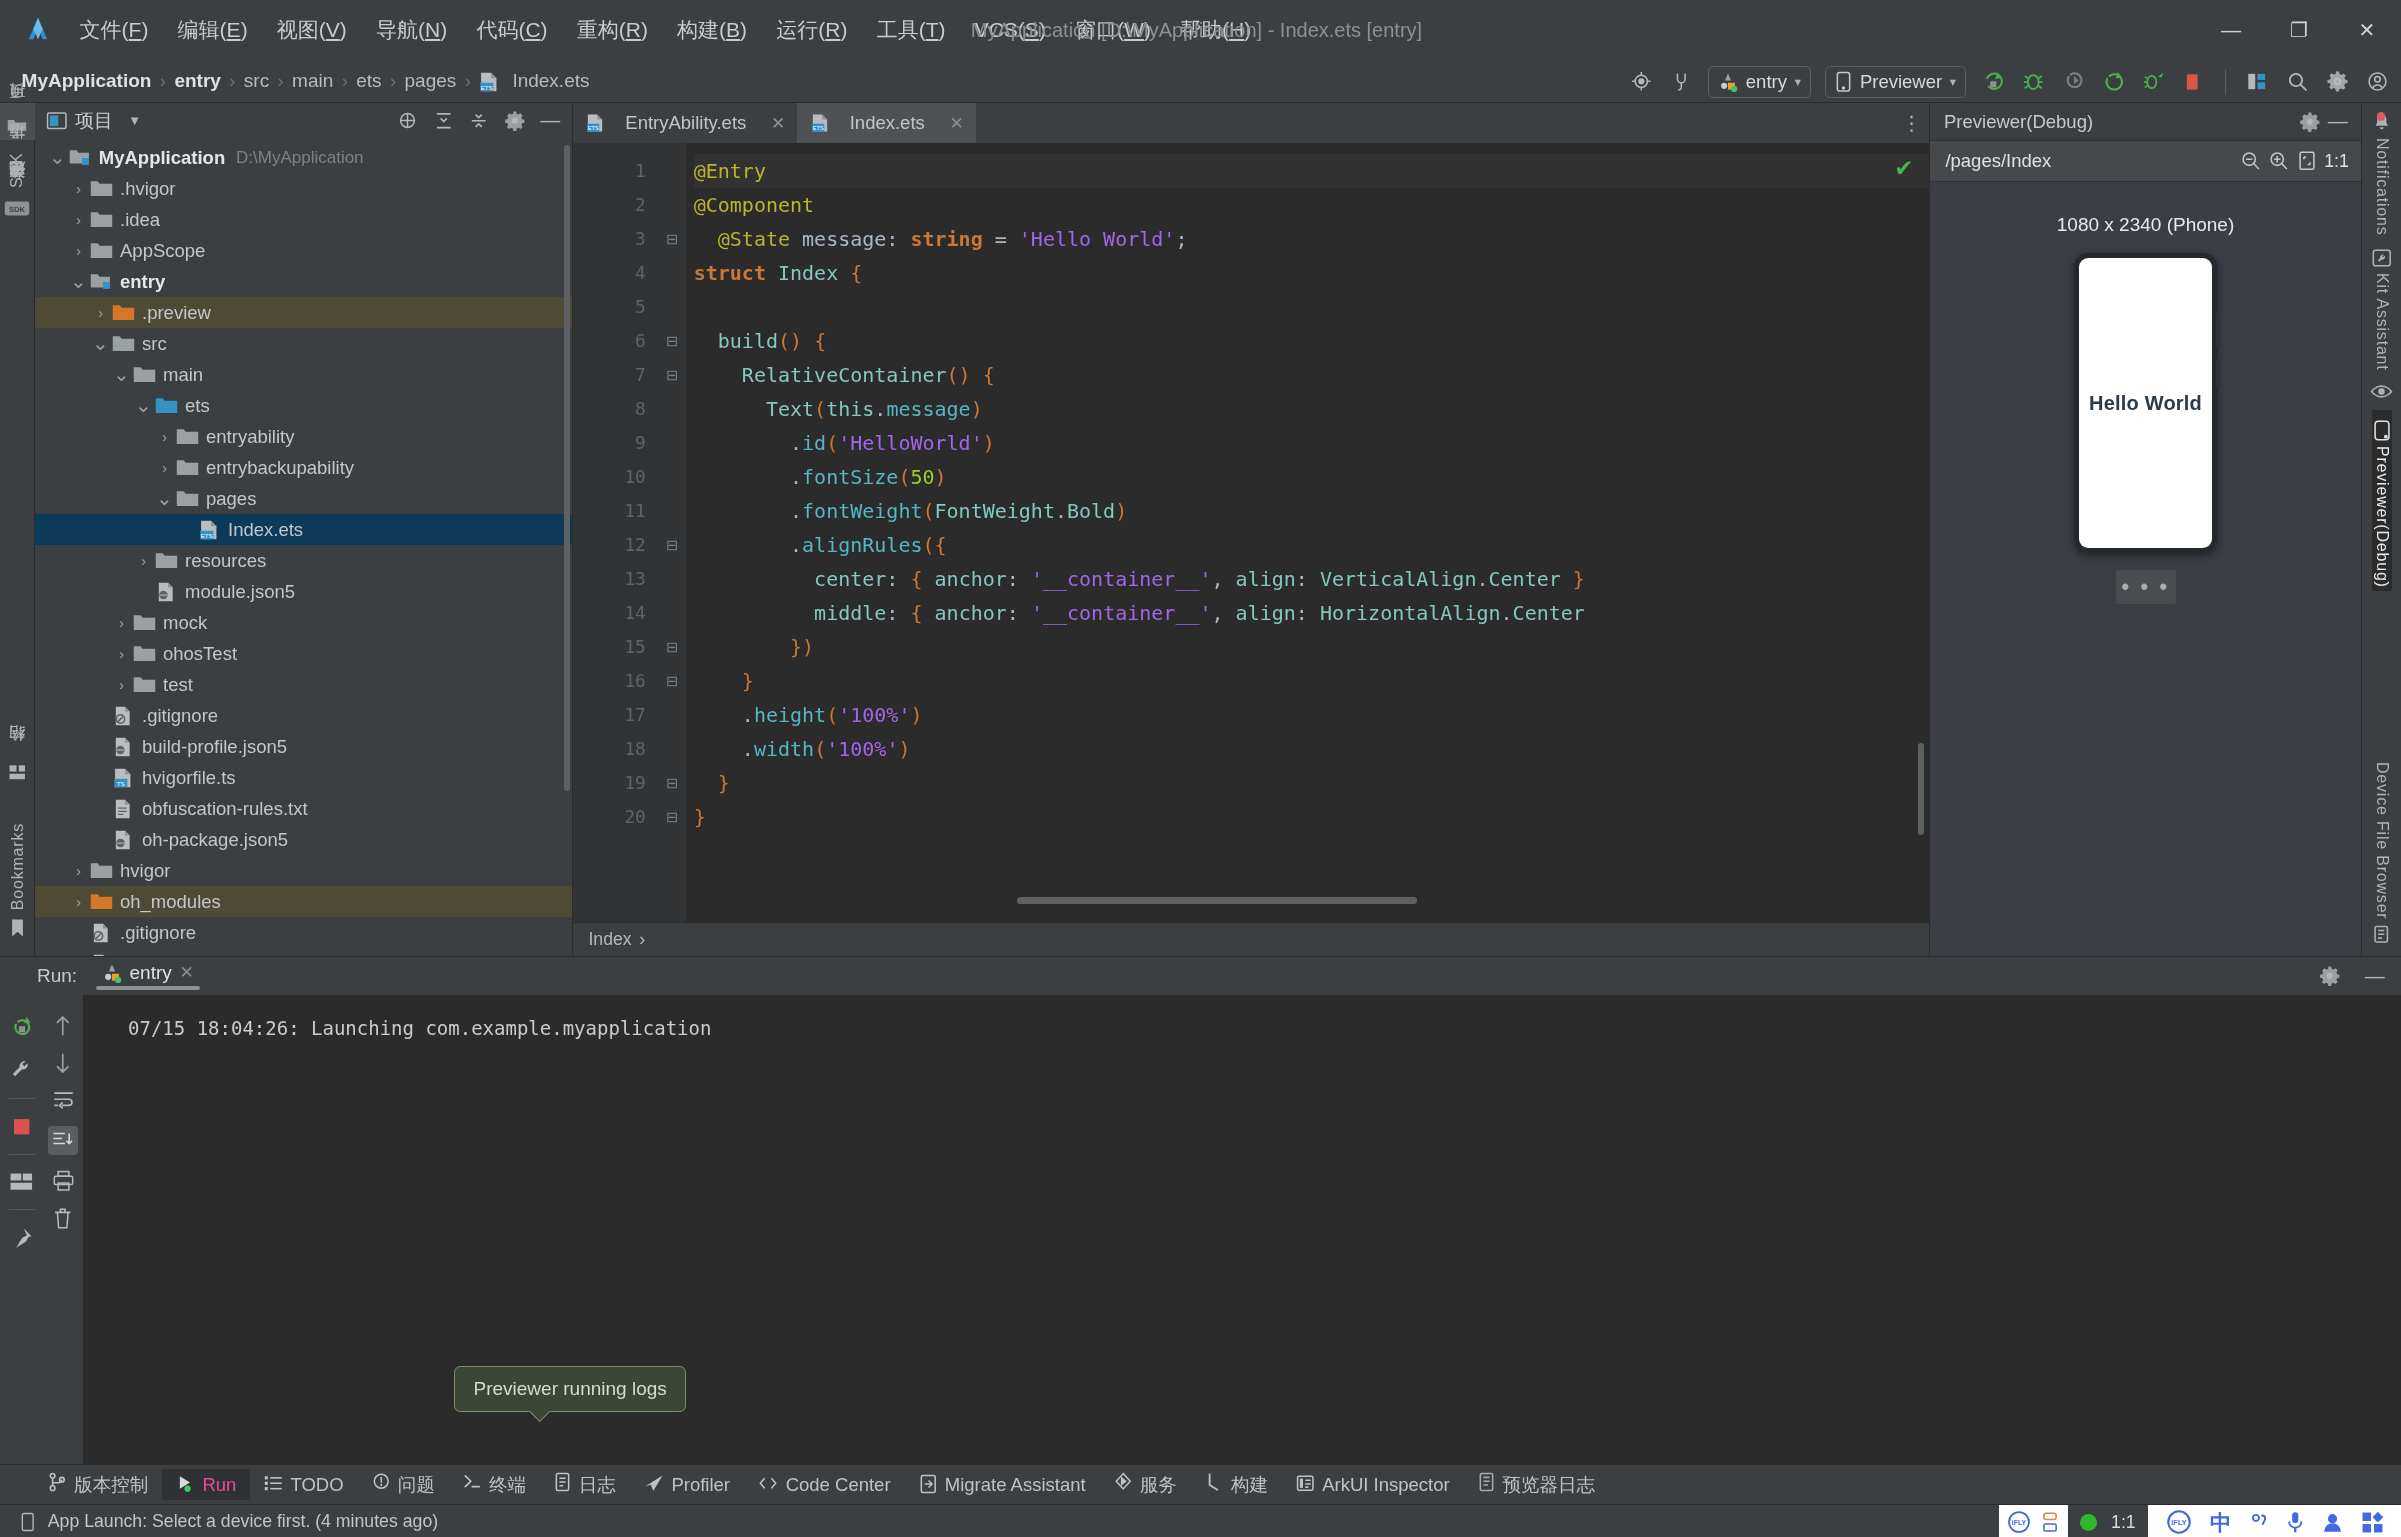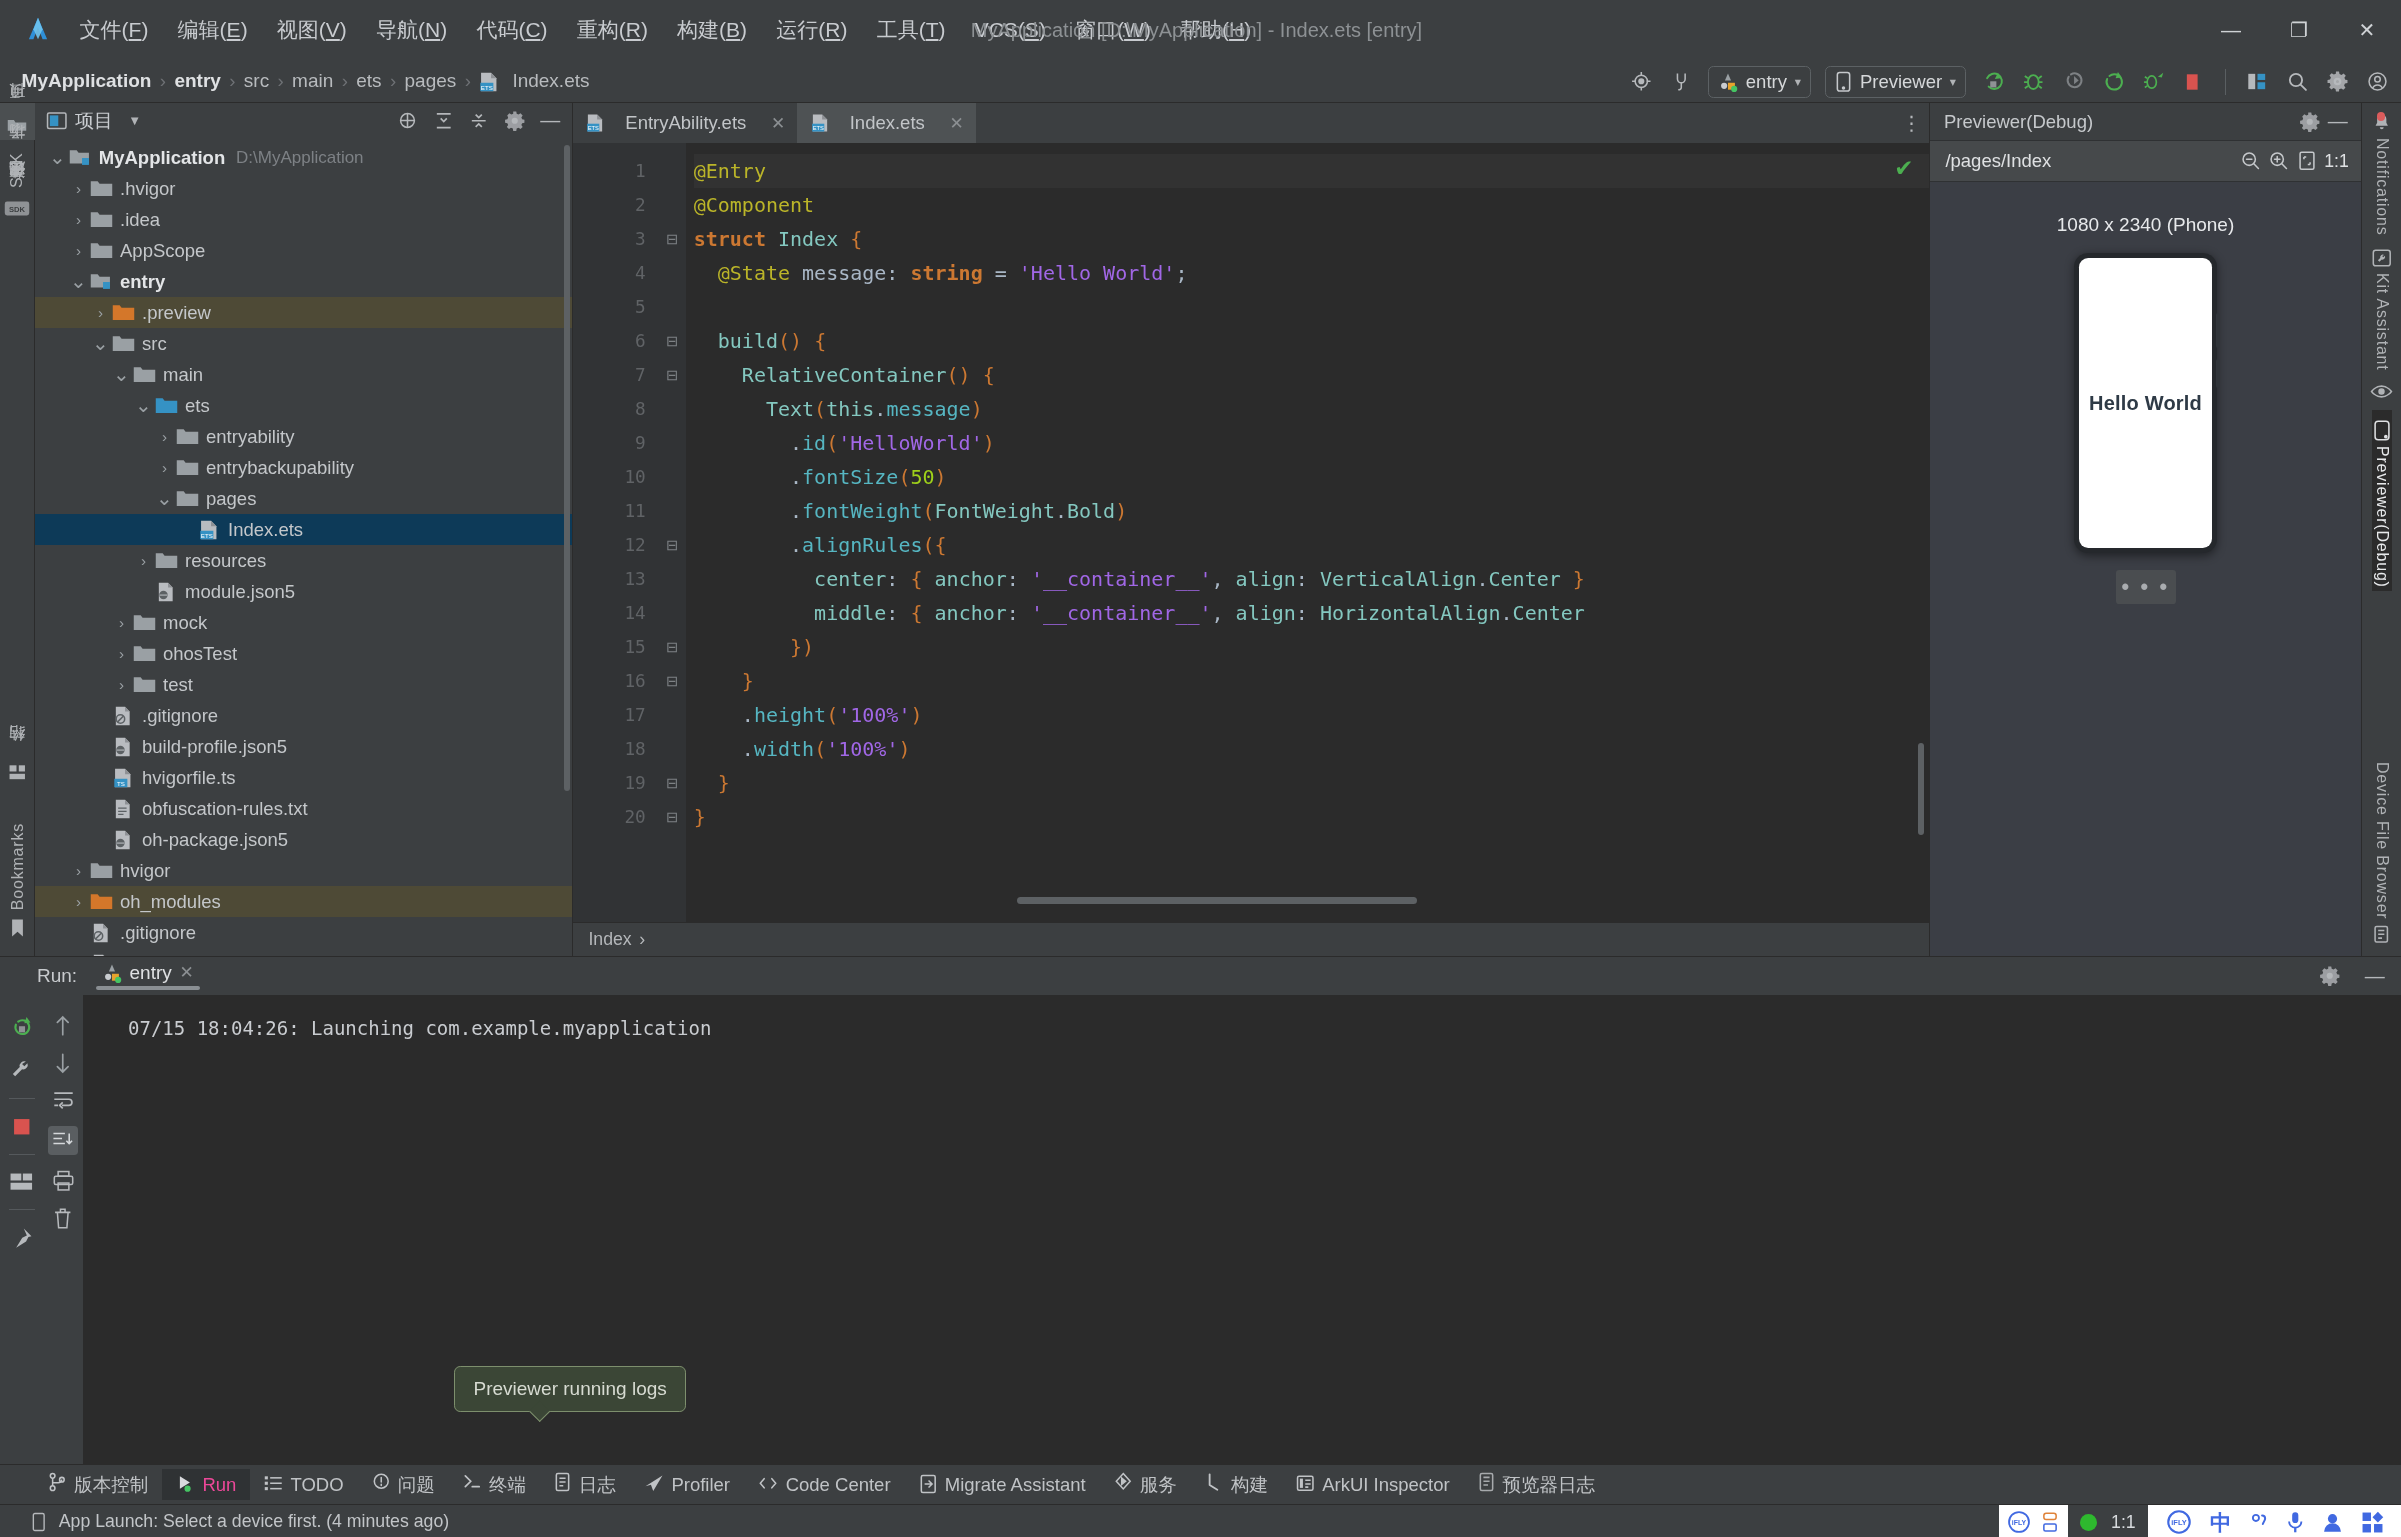--- a/index.html
+++ b/index.html
@@ -165,21 +165,21 @@
   
   .tooltabs {
     height: 40px; background: #3c3f41; display: flex; align-items: center; padding-left: 34px;
     gap: 0px; border-top: 0.8px solid #2b2b2b; flex: 0 0 40px; position: relative;
   }
   .ttab { display: flex; align-items: flex-start; gap: 7.7px; font-size: 18.5px; color: #c0c3c6; padding: 4.6px 14px; white-space: nowrap; }
   .ttab.active { background: #2f3234; color: #ec4899; }
 
   
   .statusbar {
-    height: 34px; background: #3c3f41; display: flex; align-items: center; padding-left: 31px;
+    height: 34px; background: #3c3f41; display: flex; align-items: center; padding-left: 20px;
     font-size: 17.7px; color: #c2c5c8; gap: 10.8px; border-top: 0.8px solid #2b2b2b; flex: 0 0 34px; position: relative;
   }
   .status-right { position: absolute; right: 0; top: 0; height: 34px; display: flex; align-items: center; }
   .ime-box { background: #ffffff; height: 34px; display: flex; align-items: center; gap: 7.7px; padding: 0 7.7px; }
   .ime-blue { color: #4169e1; font-weight: bold; font-size: 16px; }
   .tray { display: flex; align-items: center; gap: 14px; padding: 0 12.3px; }
   .green-dot { width: 17px; height: 17px; border-radius: 50%; background: #2eb82e; }
   svg { display: block; }
 </style>
 </head>
@@ -759,22 +759,22 @@
             <div class="foldm">⊟</div>
             <div class="foldm"></div>
             <div class="foldm"></div>
             <div class="foldm">⊟</div>
             <div class="foldm">⊟</div>
           </div>
         <div class="code">
           <span class="check-mark">✔</span>
           <div class="cline cur"><span class="k-dec">@Entry</span></div>
             <div class="cline"><span class="k-dec">@Component</span></div>
+            <div class="cline">  <span class="k-dec">@State</span> message: <span class="k-kw">string</span> = <span class="k-str">'Hello World'</span>;</div>
             <div class="cline"><span class="k-kw">struct</span> <span class="k-type">Index</span> <span class="k-punc">{</span></div>
-            <div class="cline">  <span class="k-dec">@State</span> message: <span class="k-kw">string</span> = <span class="k-str">'Hello World'</span>;</div>
             <div class="cline">&nbsp;</div>
             <div class="cline">  <span class="k-type">build</span><span class="k-punc">(</span><span class="k-punc">)</span> <span class="k-punc">{</span></div>
             <div class="cline">    <span class="k-type">RelativeContainer</span><span class="k-punc">(</span><span class="k-punc">)</span> <span class="k-punc">{</span></div>
             <div class="cline">      <span class="k-type">Text</span><span class="k-punc">(</span><span class="k-type">this</span>.<span class="k-fn">message</span><span class="k-punc">)</span></div>
             <div class="cline">        .<span class="k-fn">id</span><span class="k-punc">(</span><span class="k-str">'HelloWorld'</span><span class="k-punc">)</span></div>
             <div class="cline">        .<span class="k-fn">fontSize</span><span class="k-punc">(</span><span class="k-num">50</span><span class="k-punc">)</span></div>
             <div class="cline">        .<span class="k-fn">fontWeight</span><span class="k-punc">(</span><span class="k-type">FontWeight</span>.<span class="k-type">Bold</span><span class="k-punc">)</span></div>
             <div class="cline">        .<span class="k-fn">alignRules</span><span class="k-punc">(</span><span class="k-punc">{</span></div>
             <div class="cline">          <span class="k-type">center</span>: <span class="k-punc">{</span> <span class="k-type">anchor</span>: <span class="k-str">'__container__'</span>, <span class="k-type">align</span>: <span class="k-type">VerticalAlign</span>.<span class="k-type">Center</span> <span class="k-punc">}</span></div>
             <div class="cline">          <span class="k-type">middle</span>: <span class="k-punc">{</span> <span class="k-type">anchor</span>: <span class="k-str">'__container__'</span>, <span class="k-type">align</span>: <span class="k-type">HorizontalAlign</span>.<span class="k-type">Center</span></div>

